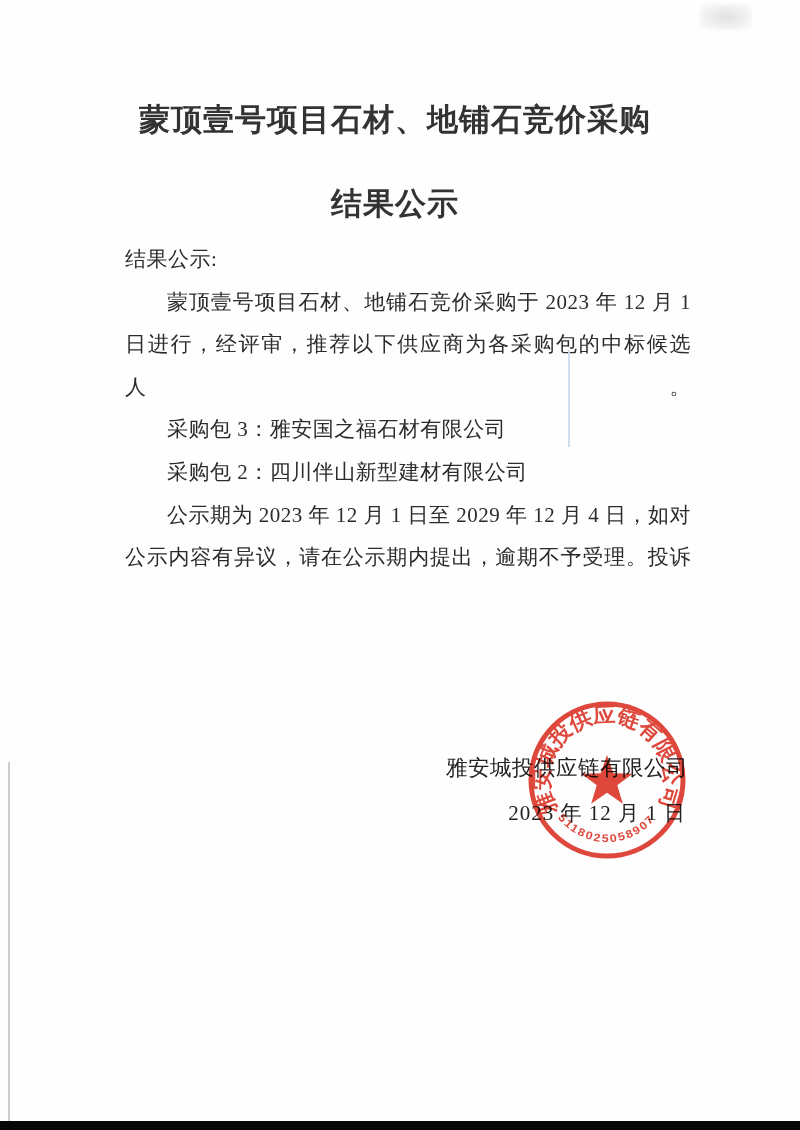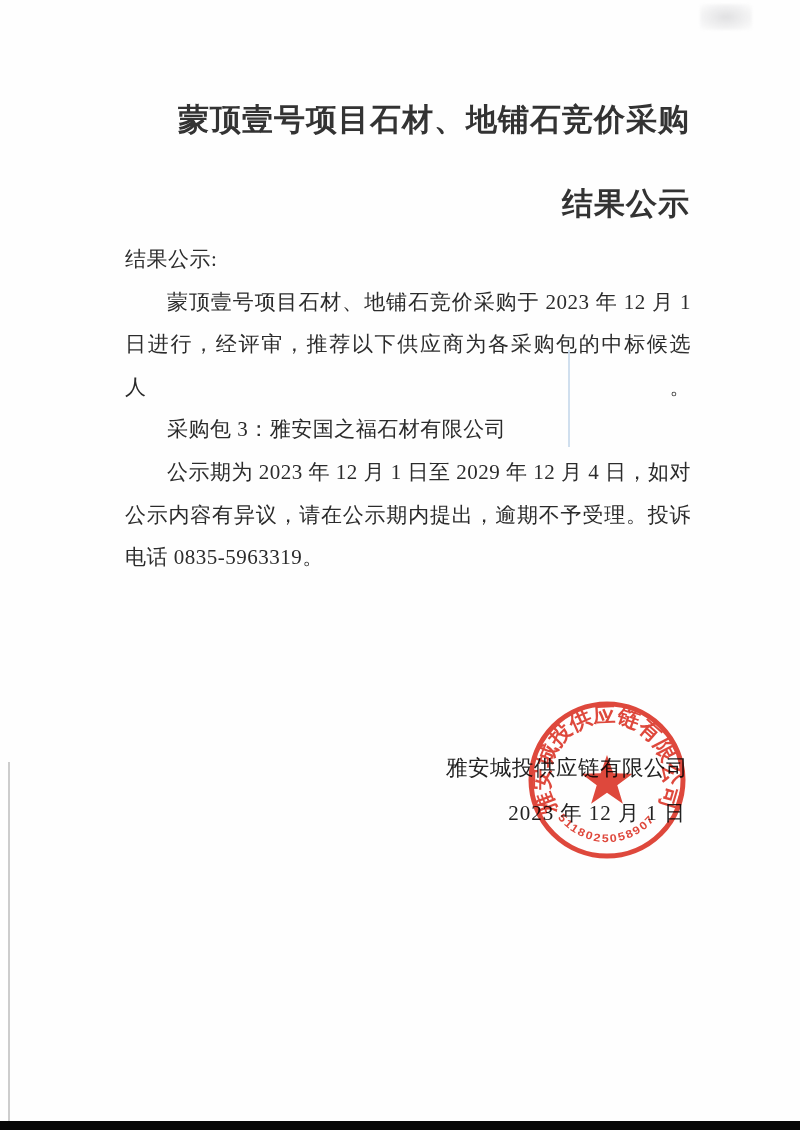--- a/index.html
+++ b/index.html
@@ -12,21 +12,21 @@
   }
   .page{
     position:absolute;inset:0;
     background:#fefefe;
     color:#262626;
   }
   
   .title-block{
     position:absolute;
     top:100px;left:100px;right:110px;
-    text-align:right;
+    text-align:center;
   }
   .title-line{
     font-size:31px;
     font-weight:700;
     line-height:40px;
     letter-spacing:1px;
     color:#333333;
     margin:0;
   }
   .title-line.second{margin-top:44px;}
@@ -125,23 +125,23 @@
   <div class="title-block">
     <h1 class="title-line">蒙顶壹号项目石材、地铺石竞价采购</h1>
     <h1 class="title-line second">结果公示</h1>
   </div>
 
   <div class="body-block">
     <div class="body-line">结果公示:</div>
     <div class="body-line indent fill">蒙顶壹号项目石材、地铺石竞价采购于 2023 年 12 月 1</div>
     <div class="body-line fill">日进行，经评审，推荐以下供应商为各采购包的中标候选人。</div>
     <div class="body-line indent">采购包 3：雅安国之福石材有限公司</div>
+    <div class="body-line indent">采购包 2：四川伴山新型建材有限公司</div>
     <div class="body-line indent fill">公示期为 2023 年 12 月 1 日至 2029 年 12 月 4 日，如对</div>
     <div class="body-line fill">公示内容有异议，请在公示期内提出，逾期不予受理。投诉</div>
-    <div class="body-line">电话 0835-5963319。</div>
   </div>
 
   <div class="signature-company">雅安城投供应链有限公司</div>
   <div class="signature-date">2023 年 12 月 1 日</div>
 
   <svg class="seal" viewBox="0 0 180 180">
     <defs>
       <path id="seal-name-arc" d="M 40.8 120.7 A 58 58 0 1 1 139.2 120.7" fill="none"></path>
       <path id="seal-num-arc" d="M 37.4 122.9 A 62 62 0 0 0 142.6 122.9" fill="none"></path>
     </defs>

